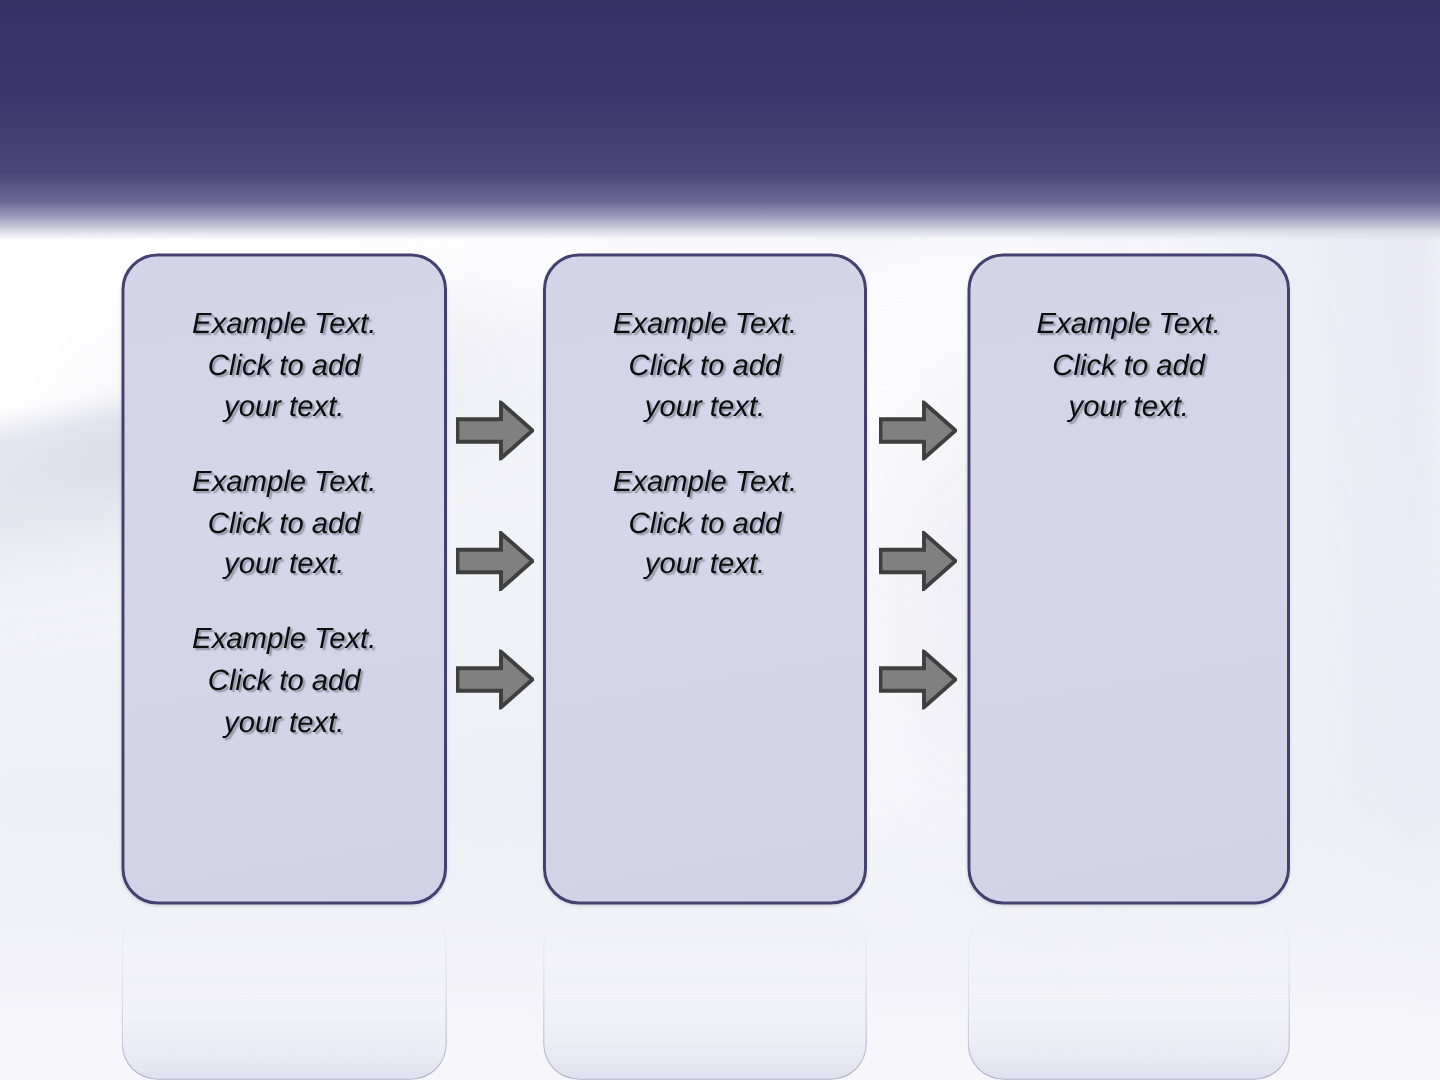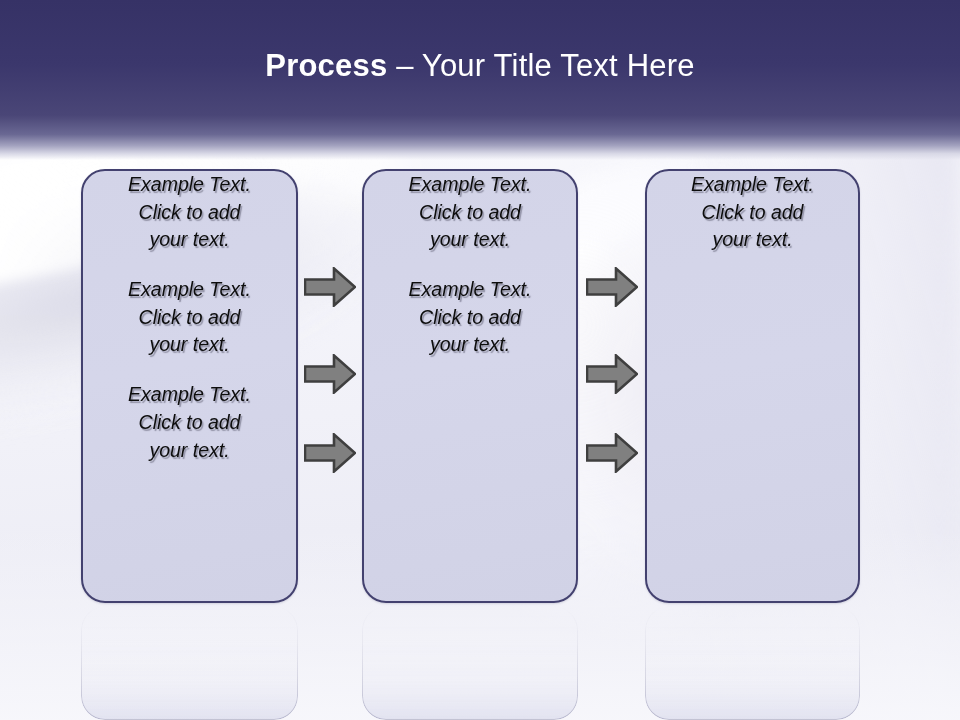--- a/index.html
+++ b/index.html
@@ -137,20 +137,21 @@
     border-radius: 24px;
     background: linear-gradient(170deg, #d3d4e8 0%, #d5d6ea 45%, #d1d2e6 100%);
     box-shadow: 0 1px 2px rgba(70,70,110,0.18);
   }
   .box-inner {
     position: absolute;
     inset: 0;
     display: flex;
     flex-direction: column;
     align-items: center;
+    padding-top: 32px;
   }
   .block {
     width: 100%;
     text-align: center;
     font-style: italic;
     font-size: 19.5px;
     line-height: 1.42;
     color: #0d0d0d;
     text-shadow: 1.5px 1.5px 1.1px rgba(90,90,110,0.55);
     font-family: "Liberation Sans", sans-serif;
@@ -188,23 +189,20 @@
   <div class="bg-base"></div>
   <div class="bg-petal"></div>
   <div class="bg-petal2"></div>
   <div class="bg-swoosh-a"></div>
   <div class="bg-swoosh-b"></div>
   <div class="bg-swoosh-c"></div>
   <div class="bg-right"></div>
   <div class="bg-floor"></div>
 
   <div class="header"></div>
-  <div class="header-title">
-    <span class="t-bold">Process</span><span class="t-rest"> – Your Title Text Here</span>
-  </div>
 
   <div id="reflection-layer">
       <div class="reflection" style="left: 81px; top: 606px; width: 217px; height: 114px;"></div>
       <div class="reflection" style="left: 362px; top: 606px; width: 216px; height: 114px;"></div>
       <div class="reflection" style="left: 645px; top: 606px; width: 215px; height: 114px;"></div>
     </div>
 
   <div id="box-layer">
       <div class="box" style="left: 81px; top: 169px; width: 217px; height: 434px;">
         <div class="box-inner">

